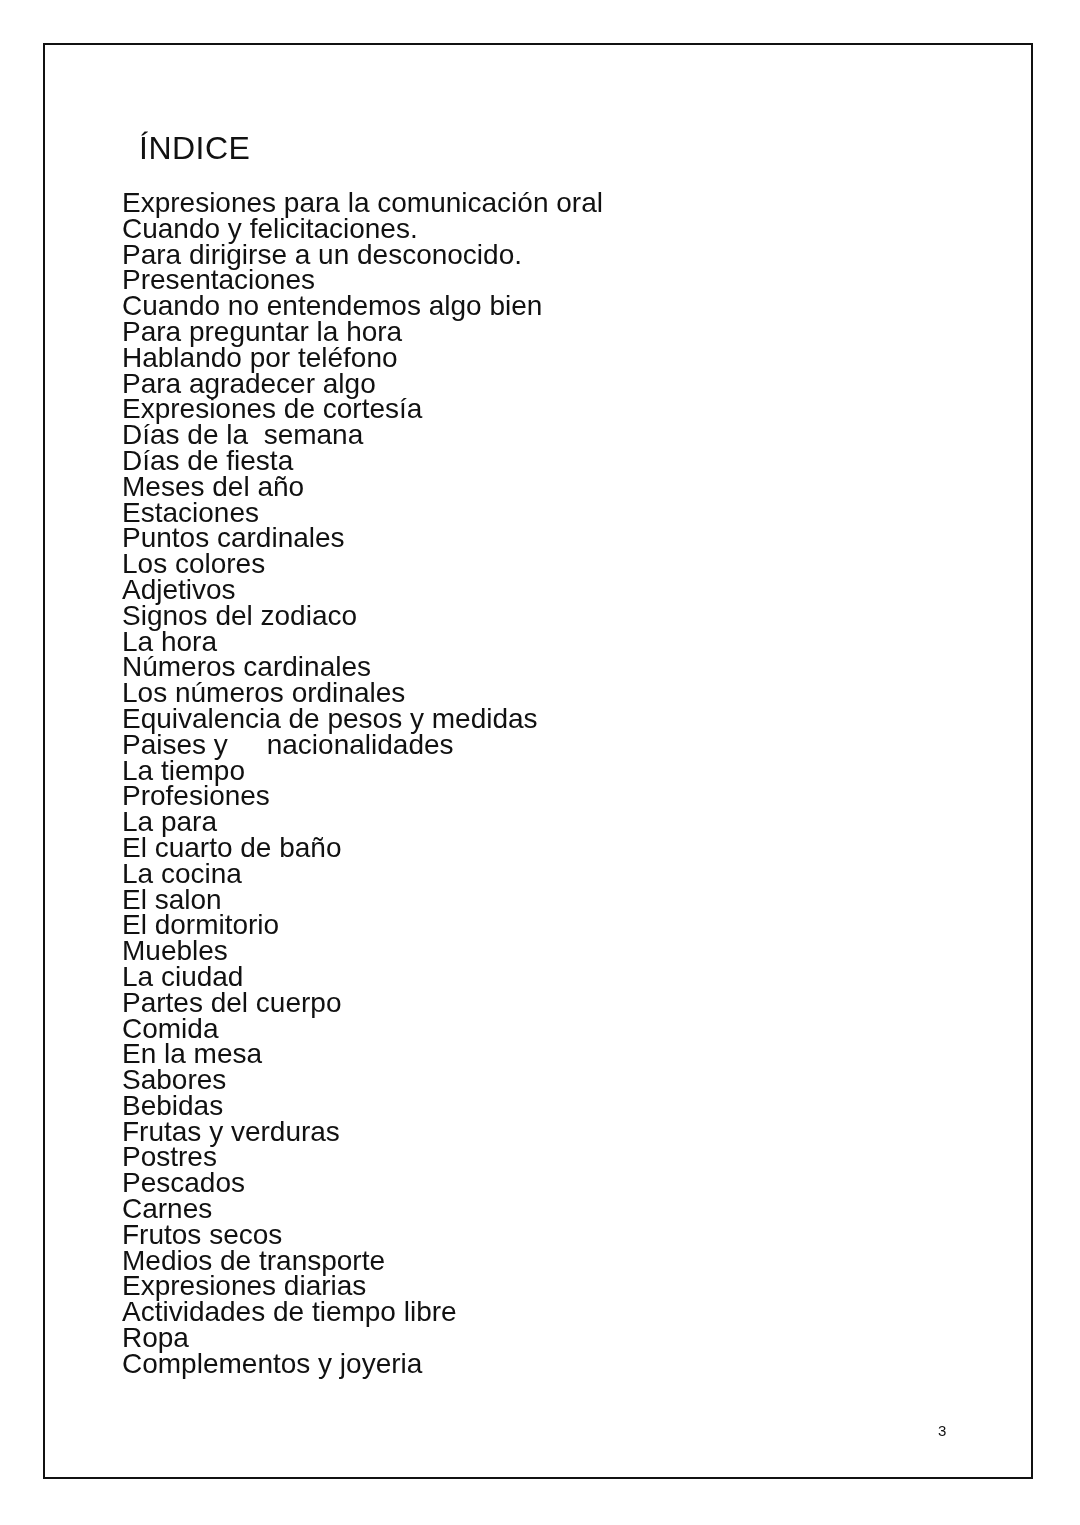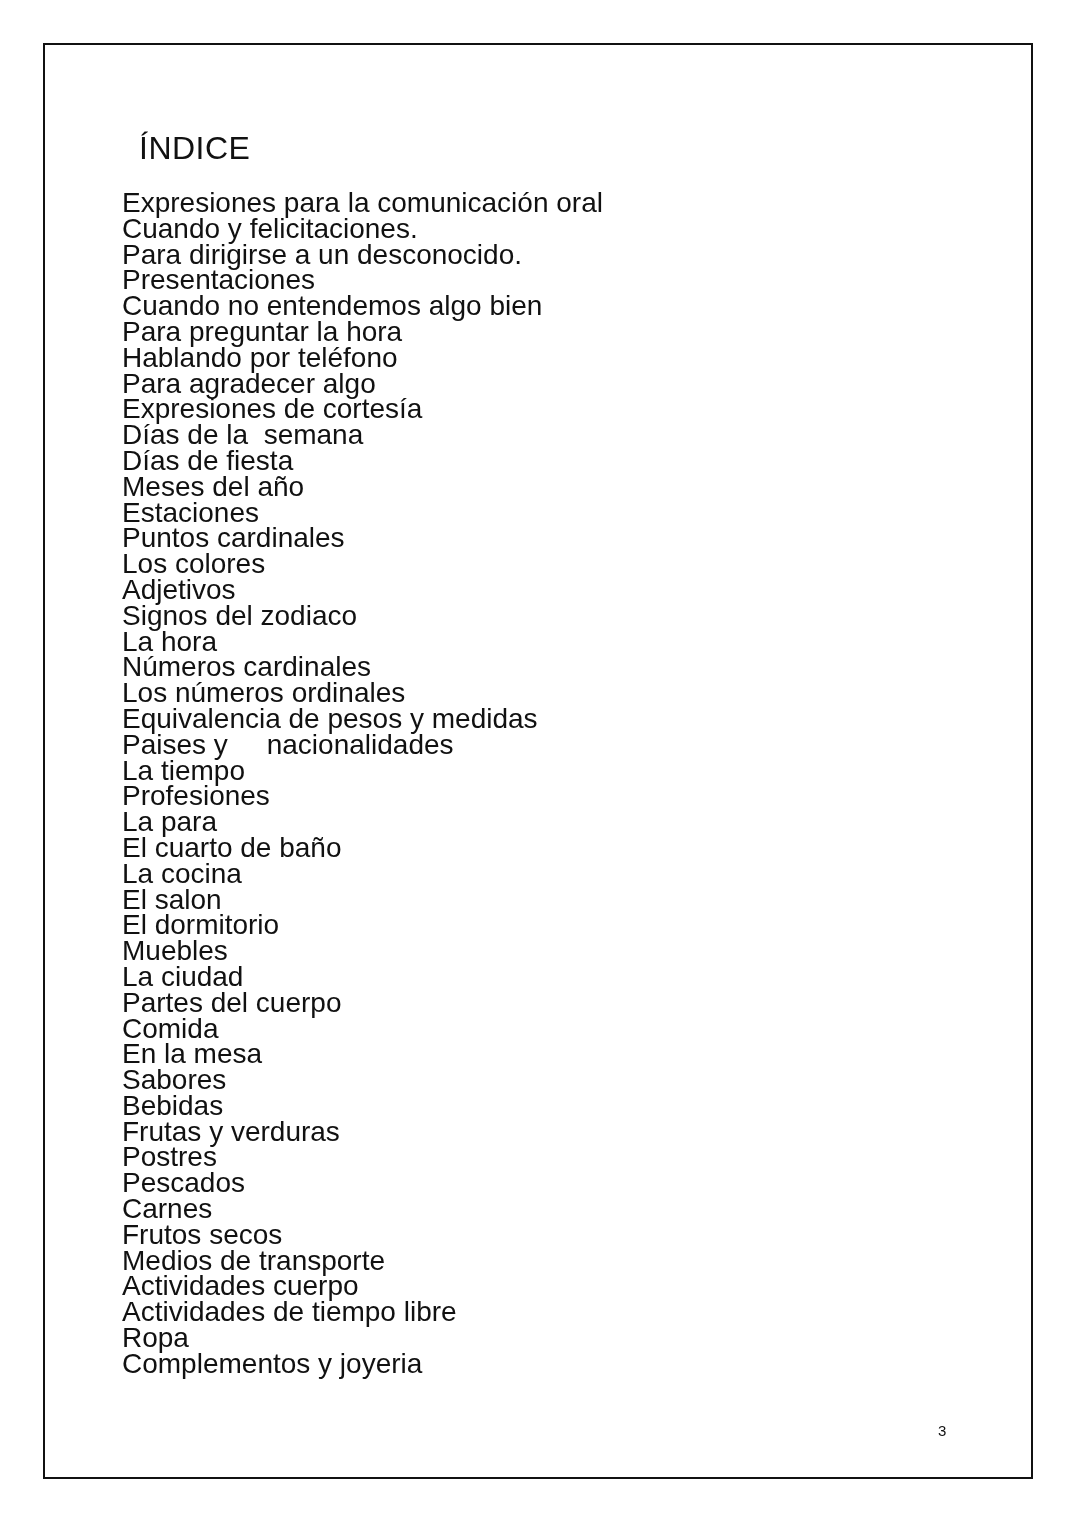--- a/index.html
+++ b/index.html
@@ -56,19 +56,19 @@
   <li>Comida</li>
   <li>En la mesa</li>
   <li>Sabores</li>
   <li>Bebidas</li>
   <li>Frutas y verduras</li>
   <li>Postres</li>
   <li>Pescados</li>
   <li>Carnes</li>
   <li>Frutos secos</li>
   <li>Medios de transporte</li>
-  <li>Actividades cuerpo</li>
+  <li>Expresiones diarias</li>
   <li>Actividades de tiempo libre</li>
   <li>Ropa</li>
   <li>Complementos y joyeria</li>
 </ul>
 
 <div class="page-number">3</div>
 
 </body></html>

